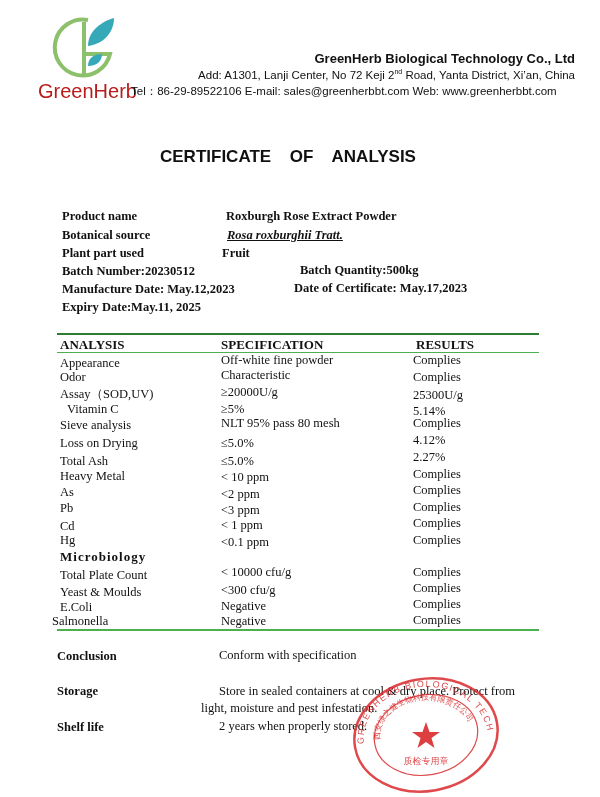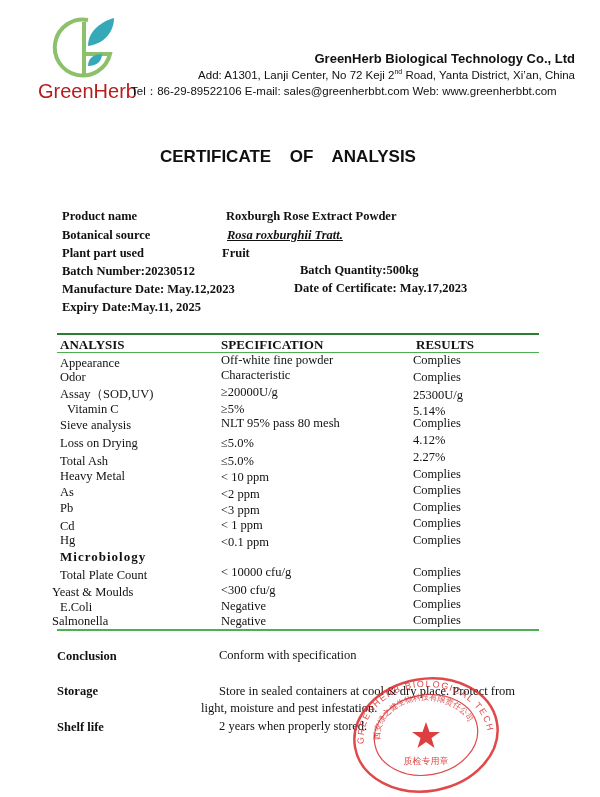--- a/index.html
+++ b/index.html
@@ -132,21 +132,21 @@
 </div>
 
 <div class="abs serif" style="left:60px;top:549px;font-size:13px;font-weight:bold;letter-spacing:1px;">Microbiology</div>
 
 <div>
   <div class="abs serif td" style="left:60px;top:568px;">Total  Plate  Count</div>
   <div class="abs serif td" style="left:221px;top:565px;">&lt; 10000 cfu/g</div>
   <div class="abs serif td" style="left:413px;top:565px;">Complies</div>
 </div>
 <div>
-  <div class="abs serif td" style="left:52px;top:585px;">Yeast  &amp;  Moulds</div>
+  <div class="abs serif td" style="left:60px;top:585px;">Yeast  &amp;  Moulds</div>
   <div class="abs serif td" style="left:221px;top:583px;">&lt;300 cfu/g</div>
   <div class="abs serif td" style="left:413px;top:581px;">Complies</div>
 </div>
 <div>
   <div class="abs serif td" style="left:60px;top:600px;">E.Coli</div>
   <div class="abs serif td" style="left:221px;top:599px;">Negative</div>
   <div class="abs serif td" style="left:413px;top:597px;">Complies</div>
 </div>
 <div>
   <div class="abs serif td" style="left:52px;top:614px;text-align:center;">Salmonella</div>

